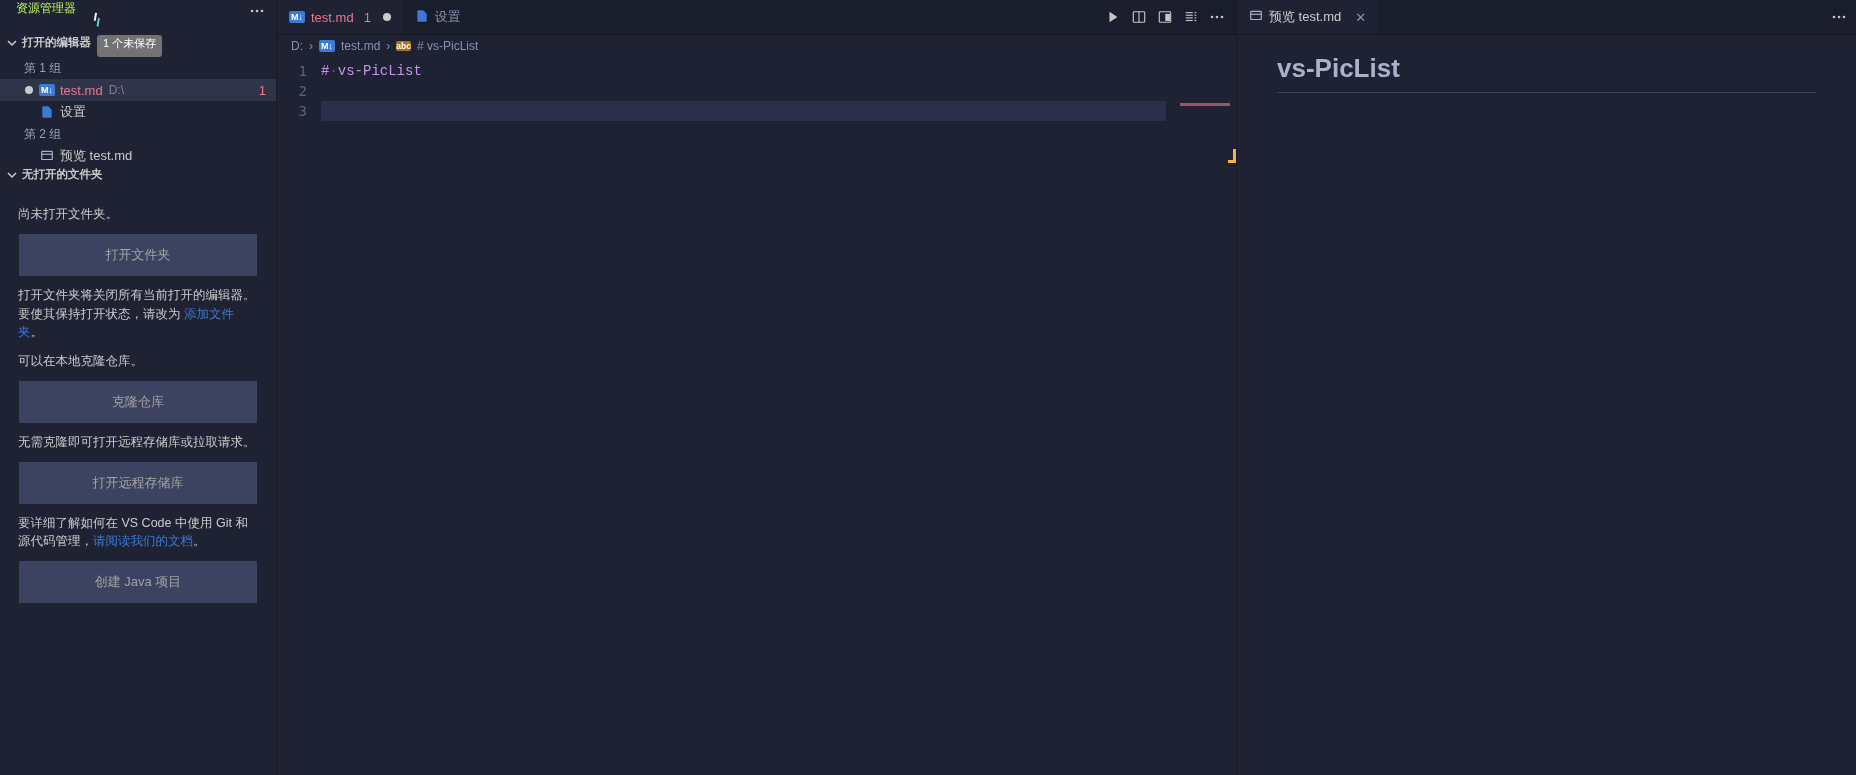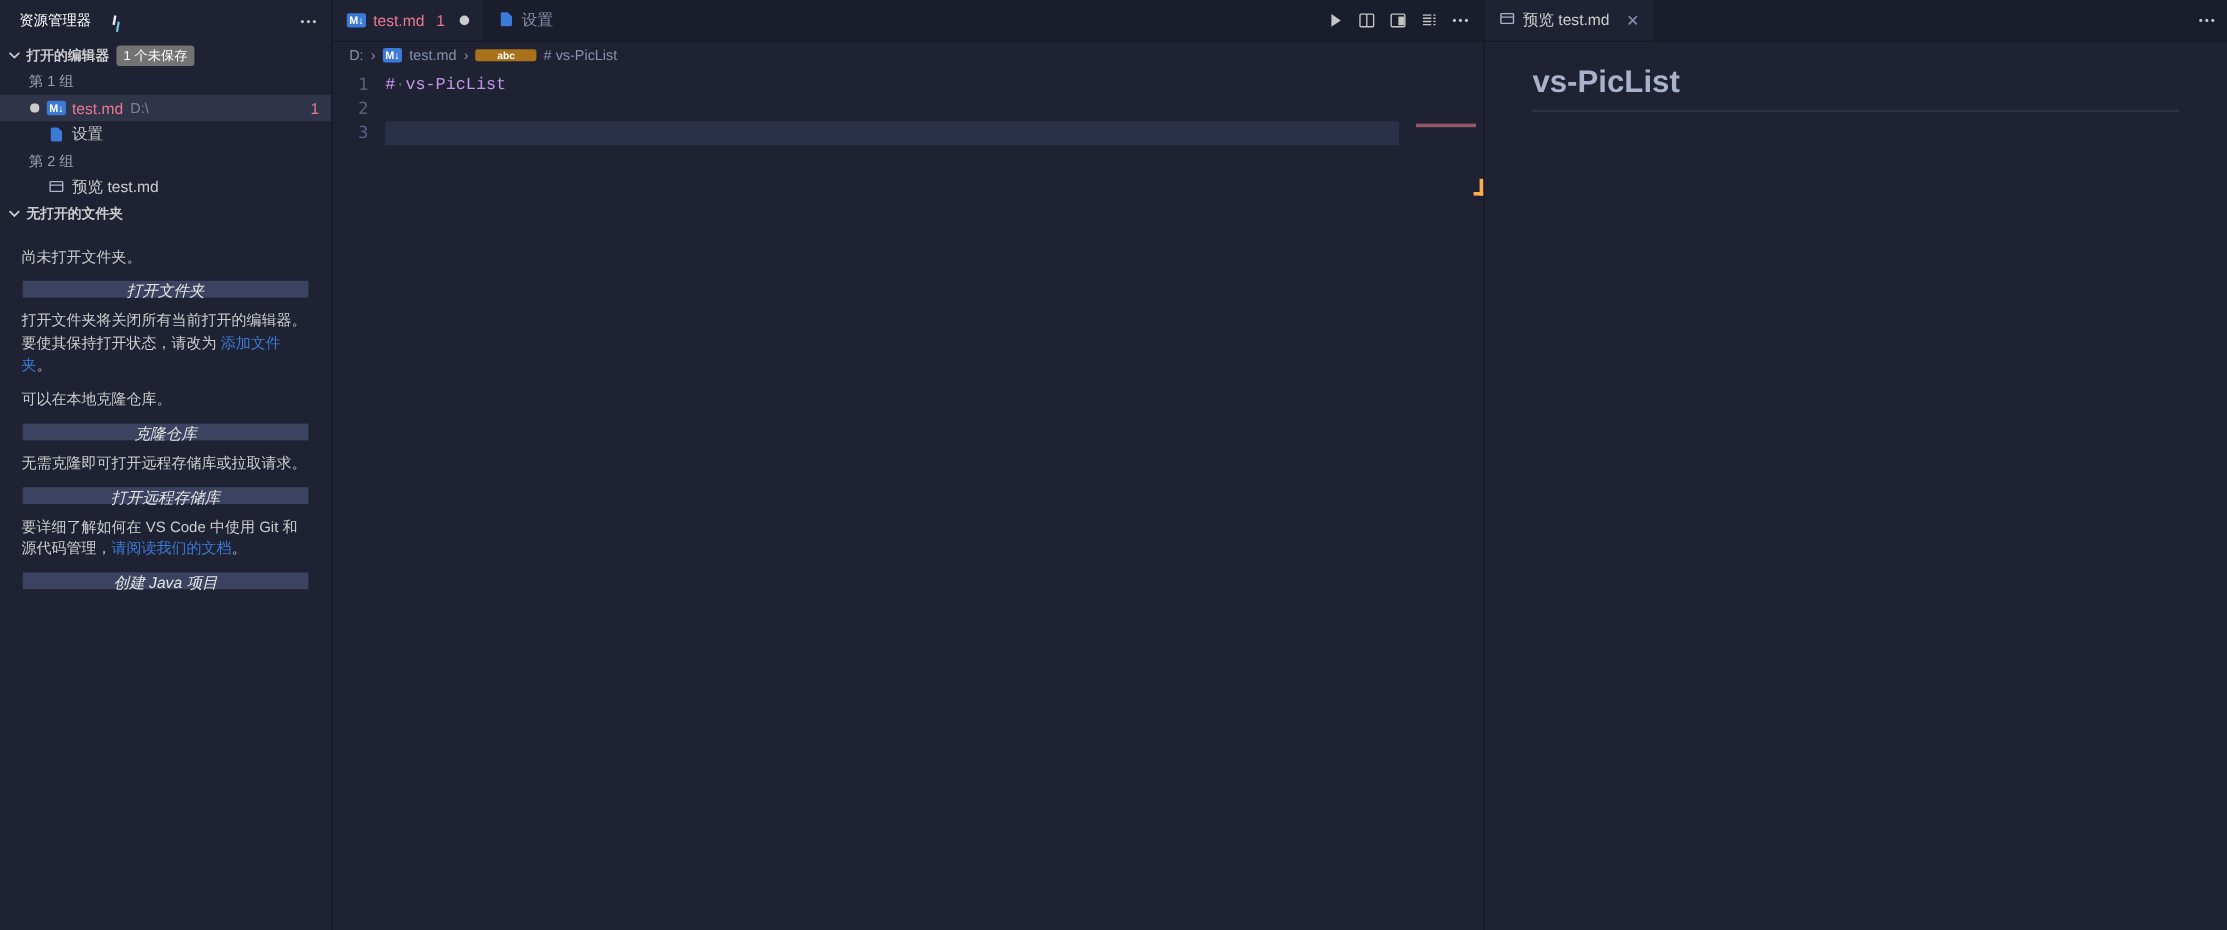--- a/index.html
+++ b/index.html
@@ -16,34 +16,33 @@
 .sidebar {
   width: 276px;
   background: #1e2233;
   display: flex;
   flex-direction: column;
   flex-shrink: 0;
 }
 .sidebar-header {
   height: 35px;
   display: flex;
-  align-items: center;
+  align-items: flex-start;
   padding: 0 8px 0 16px;
-  color: #ffffff;
+  color: #bef264;
   font-size: 12px;
   gap: 36px;
 }
 .sidebar-header-title { flex: 1; }
 .more-btn { width:22px; height:22px; display:flex; align-items:center; justify-content:center; color:#c5c5c5; cursor:pointer; }
 .brush-icon { position:absolute; left:90px; top:10px; width:16px; height:16px; transform:rotate(-35deg); }
 
 .section-hdr {
   height: 22px;
   display: flex;
-  align-items: center;
   padding: 0 4px;
   font-size: 11.5px;
   font-weight: 600;
   color: #cccccc;
   cursor: pointer;
 }
 .chev { width:16px; height:16px; display:flex; align-items:center; justify-content:center; margin-right:2px;}
 .badge {
   background: #737373;
   color: #fff;
@@ -75,27 +74,26 @@
 .settings-icon { color:#3b7ad6; }
 .preview-icon { color:#aab1cb; }
 
 .side-body { padding: 6px 18px 0 18px; font-size: 12.5px; color:#cccccc; }
 .side-text { margin: 10px 0; line-height:1.5; }
 .side-link { color:#3b7ad6; cursor:pointer; }
 .side-btn {
   display:block;
   width:238px;
   margin: 8px auto;
-  height:14px;
+  height:42px;
   background:#3c4360;
-  color:#e5e5e5;
+  color:#a3a3a3;
   border:none;
   cursor:pointer;
   font-size:13px;
-  font-style:italic;
 }
 
 .main { display:flex; flex:1; }
 .editor-col { flex:1; display:flex; flex-direction:column; background:#1e2233; border-left:1px solid #161925;}
 .tabs {
   height:35px;
   display:flex;
   align-items:stretch;
   background:#1a1d2b;
   border-bottom:1px solid #161925;
@@ -120,21 +118,21 @@
 .breadcrumb {
   height:22px;
   display:flex;
   align-items:center;
   padding:0 14px;
   font-size:12px;
   color:#8a91ad;
   gap:6px;
 }
 .bc-chev { color:#8a91ad; }
-.bc-abc { background:#a9711a; color:#fff; font-size:8.5px; padding:0 18px; border-radius:2px; font-weight:700;}
+.bc-abc { background:#a9711a; color:#fff; font-size:8.5px; padding:0 0; border-radius:2px; font-weight:700;}
 
 .editor {
   flex:1;
   position:relative;
   font-family:Consolas,monospace;
   font-size:14px;
 }
 .gutter { position:absolute; left:0; top:4px; width:40px; text-align:right; color:#5a6184; }
 .gutter div { height:20px; line-height:20px; padding-right:10px;}
 .code-lines { position:absolute; left:44px; right:70px; top:4px;}

